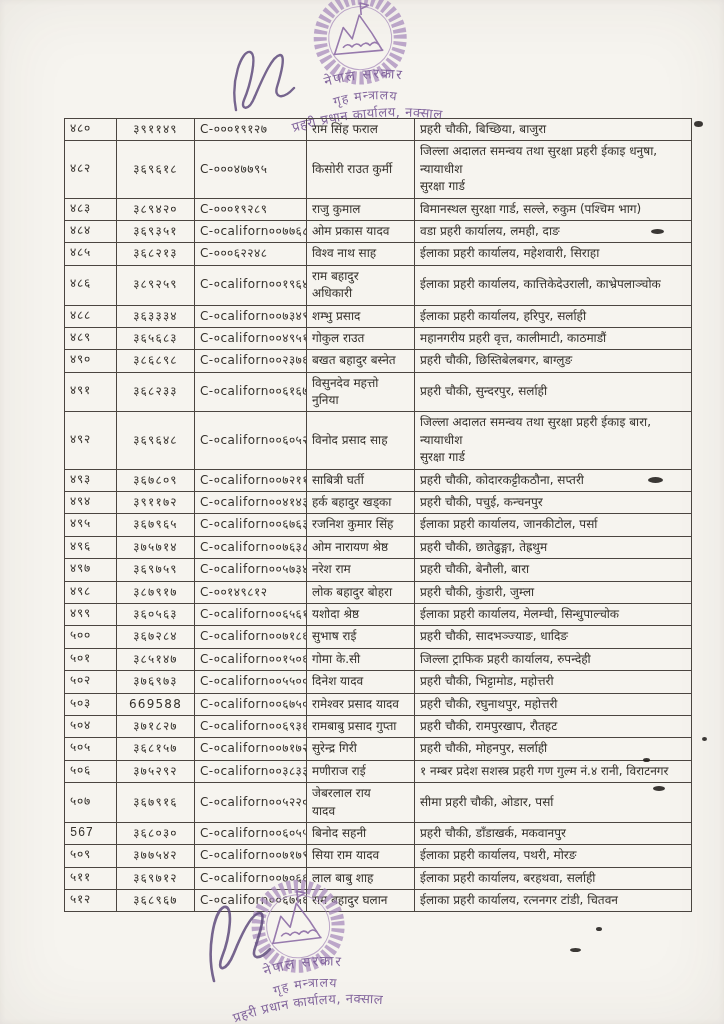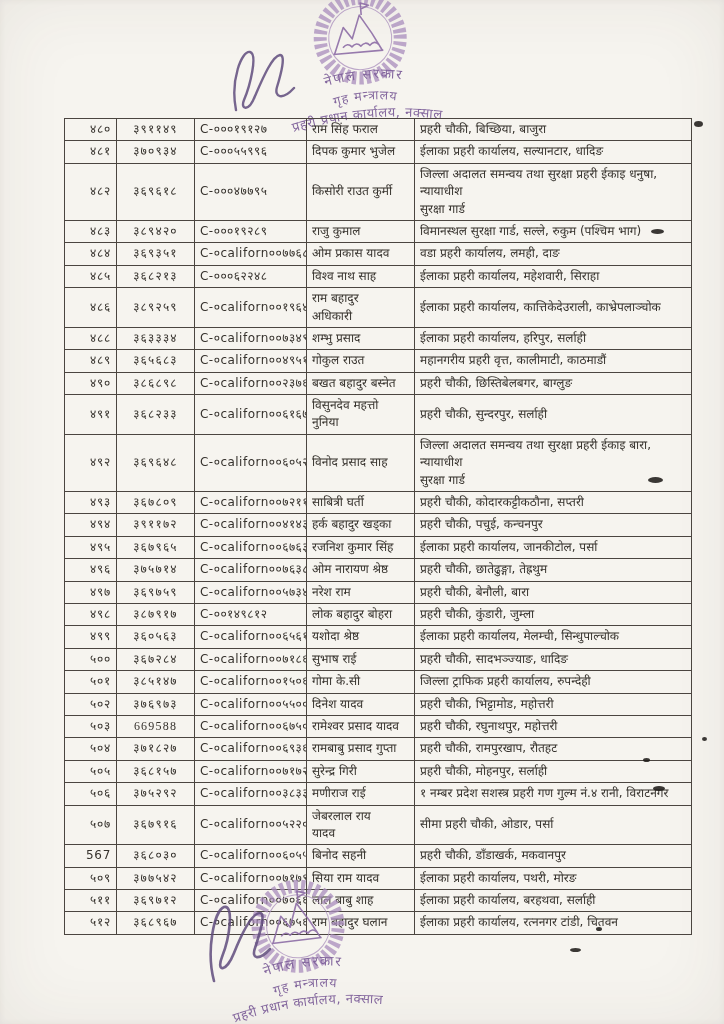--- a/index.html
+++ b/index.html
@@ -19,22 +19,22 @@
     border-collapse:collapse;table-layout:fixed;
   }
   table.roster td{
     border:1px solid #4b4540;
     font-size:12px;line-height:1.45;
     padding:2px 5px;
     vertical-align:middle;
     white-space:pre-line;
     overflow:hidden;
   }
-  td.c-sn{width:41px;text-align:right;letter-spacing:.06em;}
-  td.c-reg{width:67px;text-align:center;letter-spacing:.1em;font-family:Liberation Serif, serif;}
+  td.c-sn{width:41px;text-align:left;letter-spacing:.06em;font-family:Liberation Mono, monospace;}
+  td.c-reg{width:67px;text-align:center;letter-spacing:.1em;}
   td.c-code{width:101px;letter-spacing:.04em;}
   td.c-name{width:97px;margin-left:35px;}
   td.c-office{}
   
   .stamp{position:absolute;pointer-events:none;}
   .stamp-top{left:233px;top:-12px;transform:rotate(-5deg);}
   .stamp-bottom{left:172px;top:876px;transform:rotate(-7deg);}
   .sig{position:absolute;pointer-events:none;}
   .sig-top{left:222px;top:38px;}
   .sig-bottom{left:196px;top:893px;}
@@ -84,27 +84,20 @@
   <table class="roster">
     <tbody>
     <tr>
       <td class="c-sn">४८०</td>
       <td class="c-reg">३९११४९</td>
       <td class="c-code">C-०००१९१२७</td>
       <td class="c-name">राम सिंह फराल</td>
       <td class="c-office">प्रहरी चौकी, बिच्छिया, बाजुरा</td>
     </tr>
 
-    <tr>
-      <td class="c-sn">४८१</td>
-      <td class="c-reg">३७०९३४</td>
-      <td class="c-code">C-०००५५९९६</td>
-      <td class="c-name">दिपक कुमार भुजेल</td>
-      <td class="c-office">ईलाका प्रहरी कार्यालय, सल्यानटार, धादिङ</td>
-    </tr>
 
     <tr>
       <td class="c-sn">४८२</td>
       <td class="c-reg">३६९६१८</td>
       <td class="c-code">C-०००४७७९५</td>
       <td class="c-name">किसोरी राउत कुर्मी</td>
       <td class="c-office">जिल्ला अदालत समन्वय तथा सुरक्षा प्रहरी ईकाइ धनुषा, न्यायाधीश
 सुरक्षा गार्ड</td>
     </tr>
 

